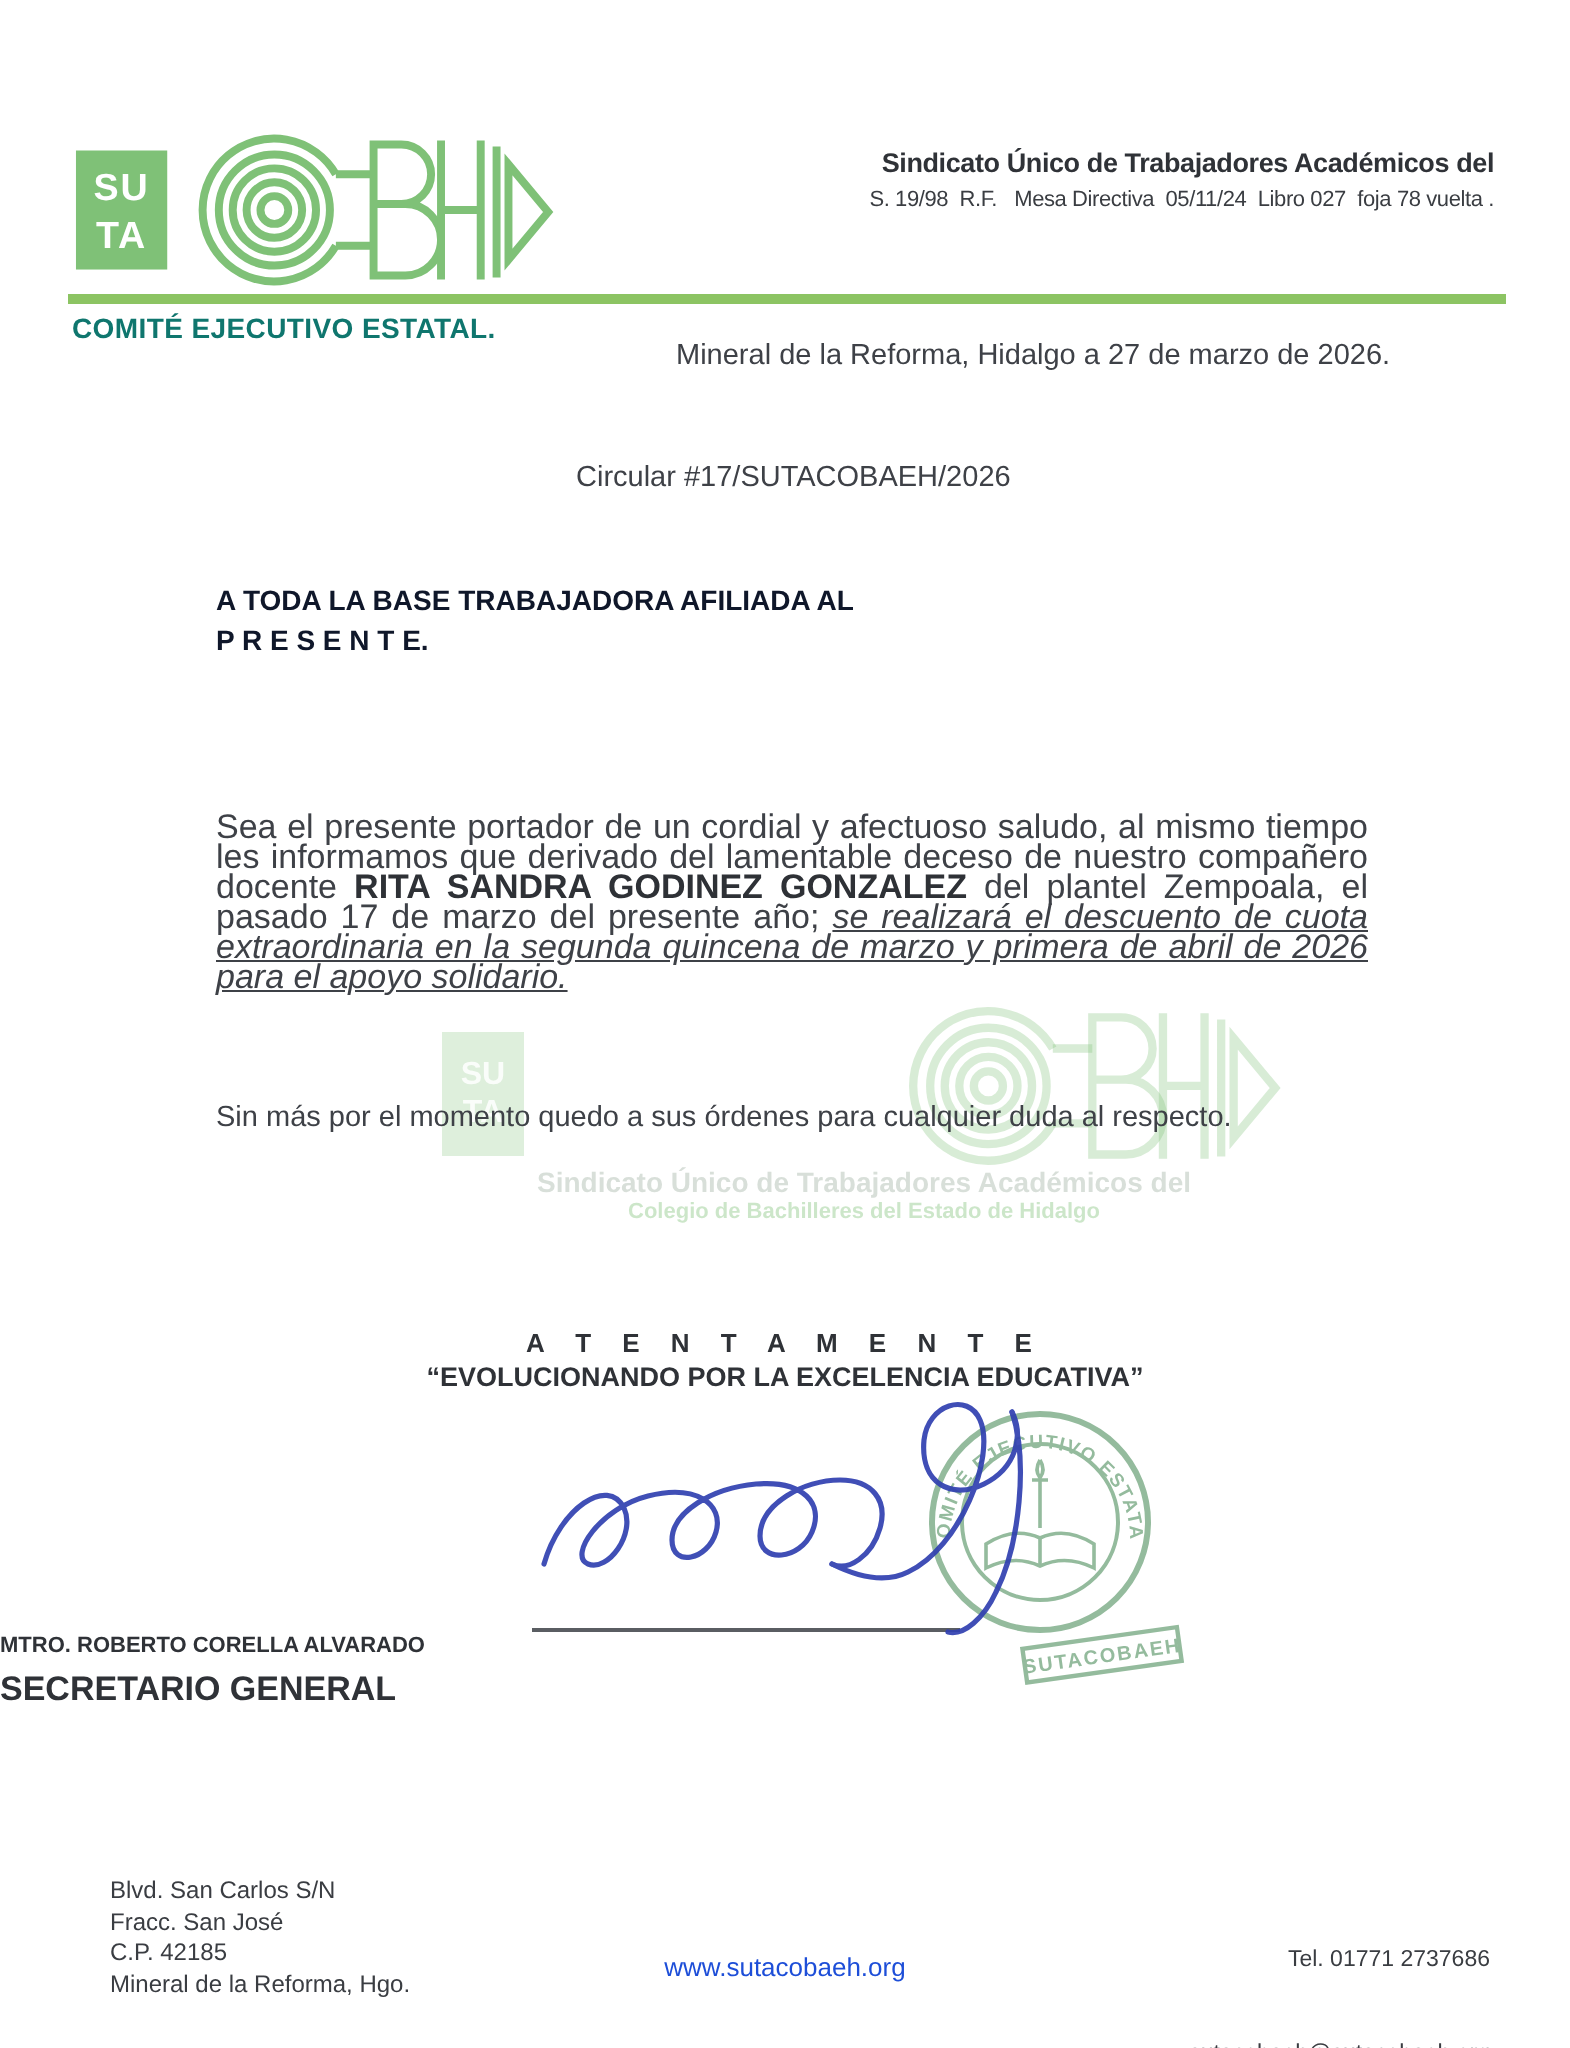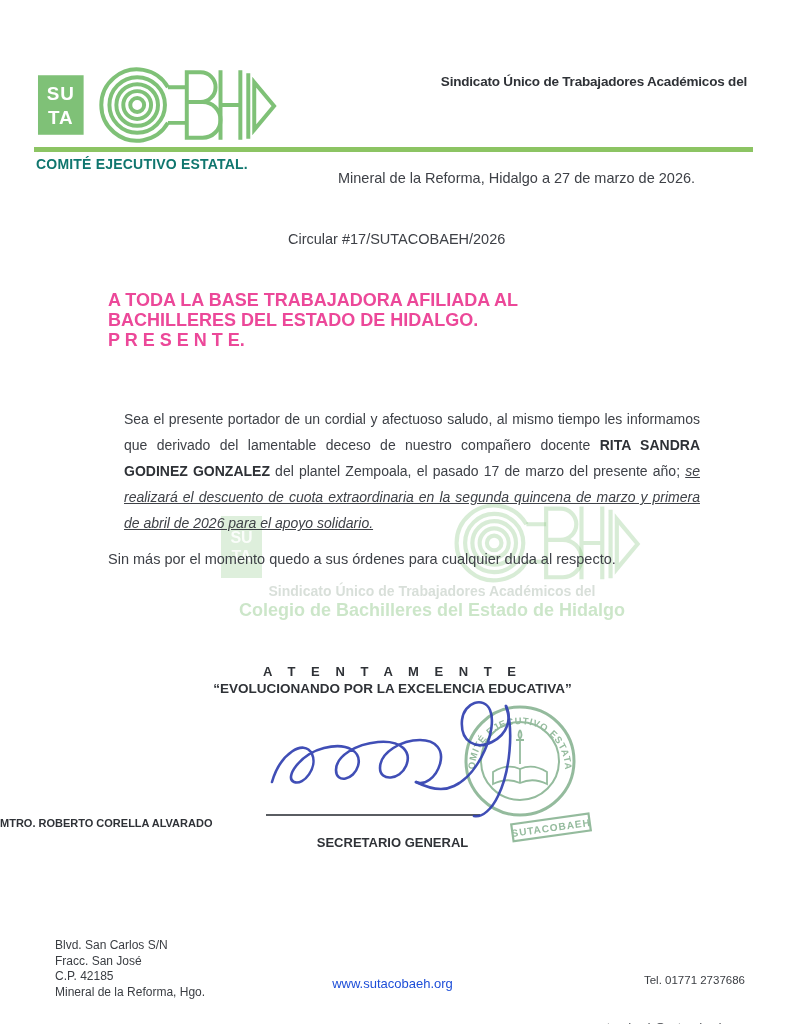--- a/index.html
+++ b/index.html
@@ -11,40 +11,40 @@
   
   #logo-svg{left:36px;top:60px;width:248px;height:92px;}
   #header-right{right:38px;top:72px;text-align:right;z-index:2;}
   .org-line{font-size:13.5px;font-weight:bold;color:#2f3237;letter-spacing:-0.2px;line-height:19px;}
   #registry-line{font-size:11px;color:#3a3d42;margin-top:3px;white-space:pre;letter-spacing:-0.2px;}
   #green-rule{left:34px;top:147px;width:719px;height:5px;background:#8cc463;}
   #committee{left:36px;top:156px;font-size:14px;font-weight:bold;color:#0f766e;letter-spacing:0.2px;}
   
   #dateline{left:338px;top:170px;font-size:14.5px;z-index:2;}
   #circular{left:288px;top:231px;font-size:14.5px;z-index:2;}
-  #recipient{left:108px;top:290px;font-size:18px;font-weight:bold;color:#ec4899;line-height:20px;z-index:2;}
-  #para1{left:124px;top:406px;width:576px;font-size:14px;line-height:26px;text-align:justify;z-index:2;margin:0;}
+  #recipient{left:108px;top:290px;font-size:14px;font-weight:bold;color:#0f172a;line-height:20px;z-index:2;}
+  #para1{left:108px;top:406px;width:576px;font-size:17px;line-height:15px;text-align:justify;z-index:2;margin:0;}
   #para1 b{color:#2e3136;}
   .uital{font-style:italic;text-decoration:underline;}
   #para2{left:108px;top:551px;font-size:14.5px;z-index:2;}
   #closing-word{left:0;right:0;top:664px;text-align:center;font-size:13px;font-weight:bold;letter-spacing:6px;color:#2f3237;z-index:2;}
   #closing-motto{left:0;right:0;top:681px;text-align:center;font-size:13.5px;font-weight:bold;color:#2f3237;z-index:2;}
   
   #wm-box{left:221px;top:516px;width:41px;height:62px;background:rgba(127,193,119,0.26);z-index:0;
           display:flex;flex-direction:column;align-items:center;justify-content:center;
           font-weight:bold;font-size:16px;line-height:19px;color:rgba(255,255,255,0.85);}
   #wm-cbh{left:436px;top:496px;width:212px;height:96px;color:rgba(127,193,119,0.30);z-index:0;}
   #wm-line1{left:212px;top:583px;width:440px;text-align:center;font-size:14px;font-weight:bold;color:rgba(125,150,130,0.30);z-index:0;}
-  #wm-line2{left:212px;top:600px;width:440px;text-align:center;font-size:18px;font-weight:bold;color:rgba(127,193,119,0.40);z-index:0;}
+  #wm-line2{left:212px;top:600px;width:440px;text-align:center;font-size:11px;font-weight:bold;color:rgba(127,193,119,0.40);z-index:0;}
   
   #stamp-svg{left:458px;top:704px;width:135px;height:140px;z-index:3;opacity:0.88;}
   #signature-svg{left:260px;top:690px;width:300px;height:135px;z-index:4;}
   #sig-rule{left:266px;top:814px;width:214px;height:1.5px;background:#5a5d62;z-index:2;}
   #signer-name{left:0;right:16px;top:817px;font-size:11px;font-weight:bold;color:#2f3237;z-index:5;}
-  #signer-title{left:0;right:0;top:835px;text-align:center;font-size:13px;font-weight:bold;color:#2f3237;z-index:5;}
+  #signer-title{left:0;right:0;top:835px;text-align:left;font-size:17px;font-weight:bold;color:#2f3237;z-index:5;}
   
   #footer-address{left:55px;top:938px;font-size:12px;line-height:15.5px;color:#3a3d42;}
   #footer-website{left:0;right:0;top:976px;text-align:center;font-size:13px;color:#1d4ed8;}
   #footer-contact{right:40px;top:942px;text-align:right;font-size:11.5px;line-height:15.5px;color:#3a3d42;white-space:pre;}
 </style>
 </head>
 <body>
 
 <div class="abs" id="wm-box">
   <span>SU</span>
@@ -78,31 +78,31 @@
     <path d="M 133 27 A 36 36 0 1 0 133 63"></path>
     <path d="M 133 27 H 152 M 133 63 H 152"></path>
     <path d="M 152 10 V 80 M 152 12 H 166 A 15 15 0 0 1 166 42 H 152 M 152 42 H 168 A 18 18 0 0 1 168 78 H 152"></path>
     <path d="M 186 10 V 80 M 186 45 H 206 M 206 10 V 80"></path>
     <path d="M 214 13 V 79 M 220 22 L 240 46 L 220 70 Z"></path>
   </g>
 </svg>
 
 <div class="abs" id="header-right">
   <div class="org-line">Sindicato Único de Trabajadores Académicos del</div>
+  <div id="registry-line">S. 19/98  R.F.   Mesa Directiva  05/11/24  Libro 027  foja 78 vuelta .</div>
 </div>
 
 <div class="abs" id="green-rule"></div>
 <div class="abs" id="committee">COMITÉ EJECUTIVO ESTATAL.</div>
 
 <div class="abs" id="dateline">Mineral de la Reforma, Hidalgo a 27 de marzo de 2026.</div>
 <div class="abs" id="circular">Circular #17/SUTACOBAEH/2026</div>
 
 <div class="abs" id="recipient">
   <div>A TODA LA BASE TRABAJADORA AFILIADA AL</div>
-  <div>BACHILLERES DEL ESTADO DE HIDALGO.</div>
   <div>P R E S E N T E.</div>
 </div>
 
 <p class="abs" id="para1"><span>Sea el presente portador de un cordial y afectuoso saludo, al mismo tiempo les informamos que derivado del lamentable deceso de nuestro compañero docente </span><b>RITA SANDRA GODINEZ GONZALEZ</b><span> del plantel Zempoala, el pasado 17 de marzo del presente año; </span><span class="uital">se realizará el descuento de cuota extraordinaria en la segunda quincena de marzo y primera de abril de 2026 para el apoyo solidario.</span></p>
 
 <div class="abs" id="para2">Sin más por el momento quedo a sus órdenes para cualquier duda al respecto.</div>
 
 <div class="abs" id="closing-word">A T E N T A M E N T E</div>
 <div class="abs" id="closing-motto">“EVOLUCIONANDO POR LA EXCELENCIA EDUCATIVA”</div>
 

